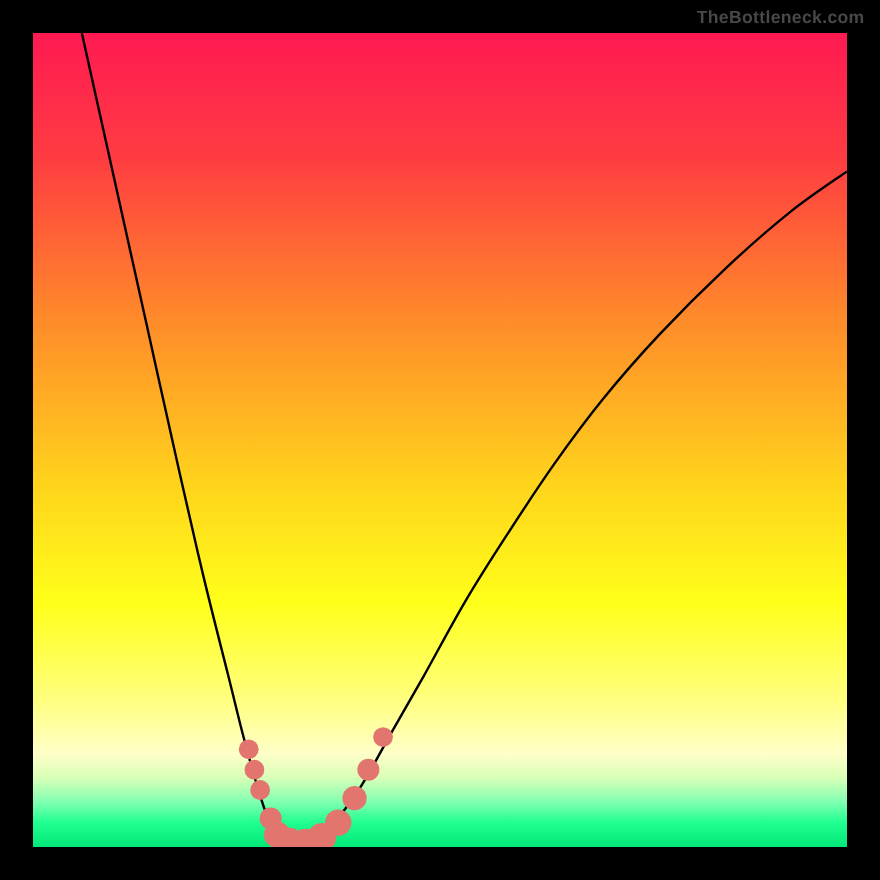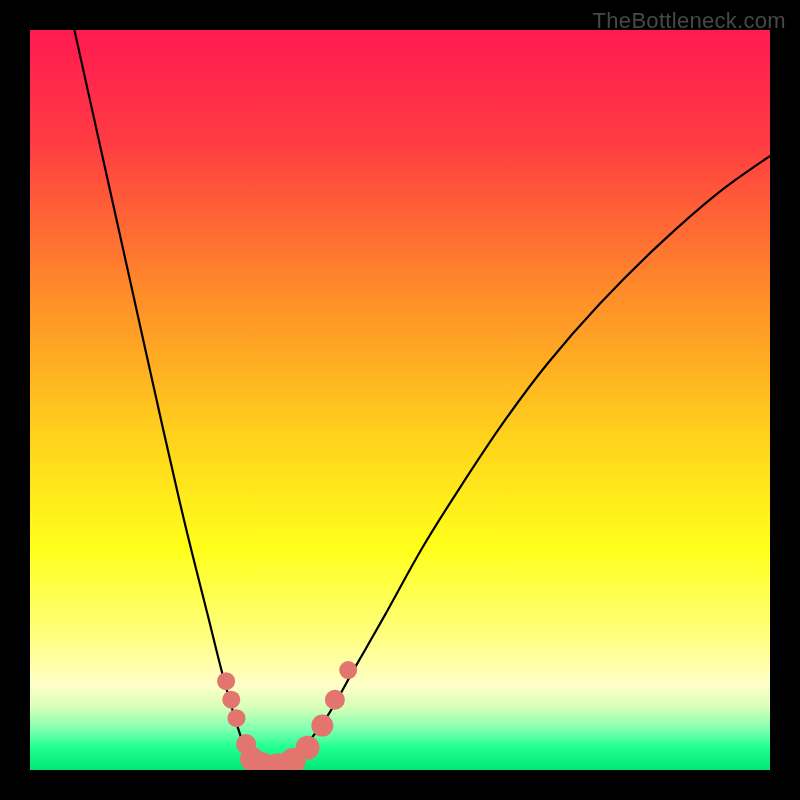--- a/index.html
+++ b/index.html
@@ -23,22 +23,22 @@
     top: 30px;
     width: 740px;
     height: 740px;
     overflow: hidden;
   }
   .watermark {
     position: absolute;
     top: 8px;
     right: 14px;
     color: #484848;
-    font-size: 22px;
-    font-weight: 400;
+    font-size: 16px;
+    font-weight: 700;
     letter-spacing: 0.3px;
     z-index: 50;
   }
   svg { display: block; }
 </style>
 </head>
 <body>
 
 <div class="frame">
 

